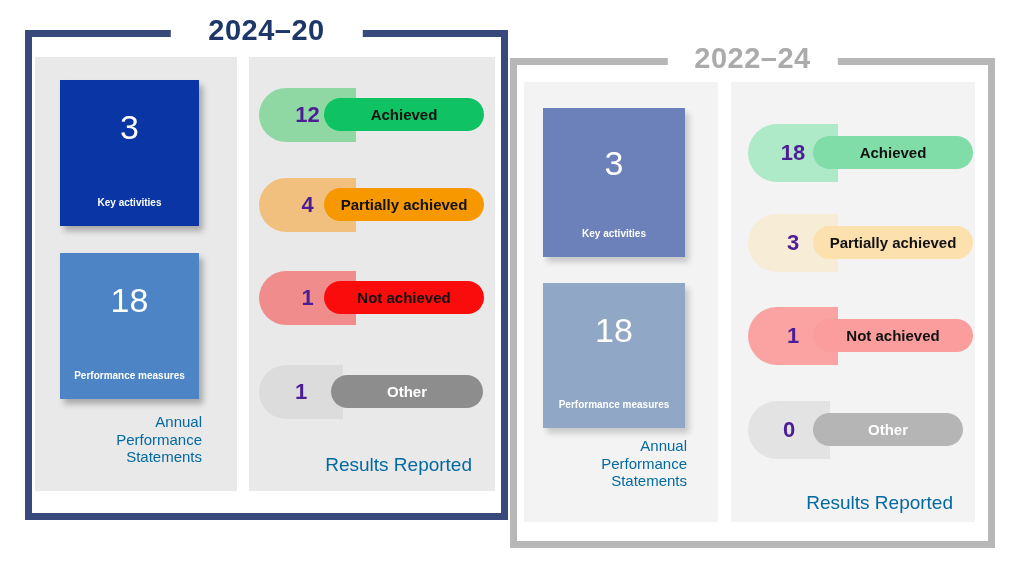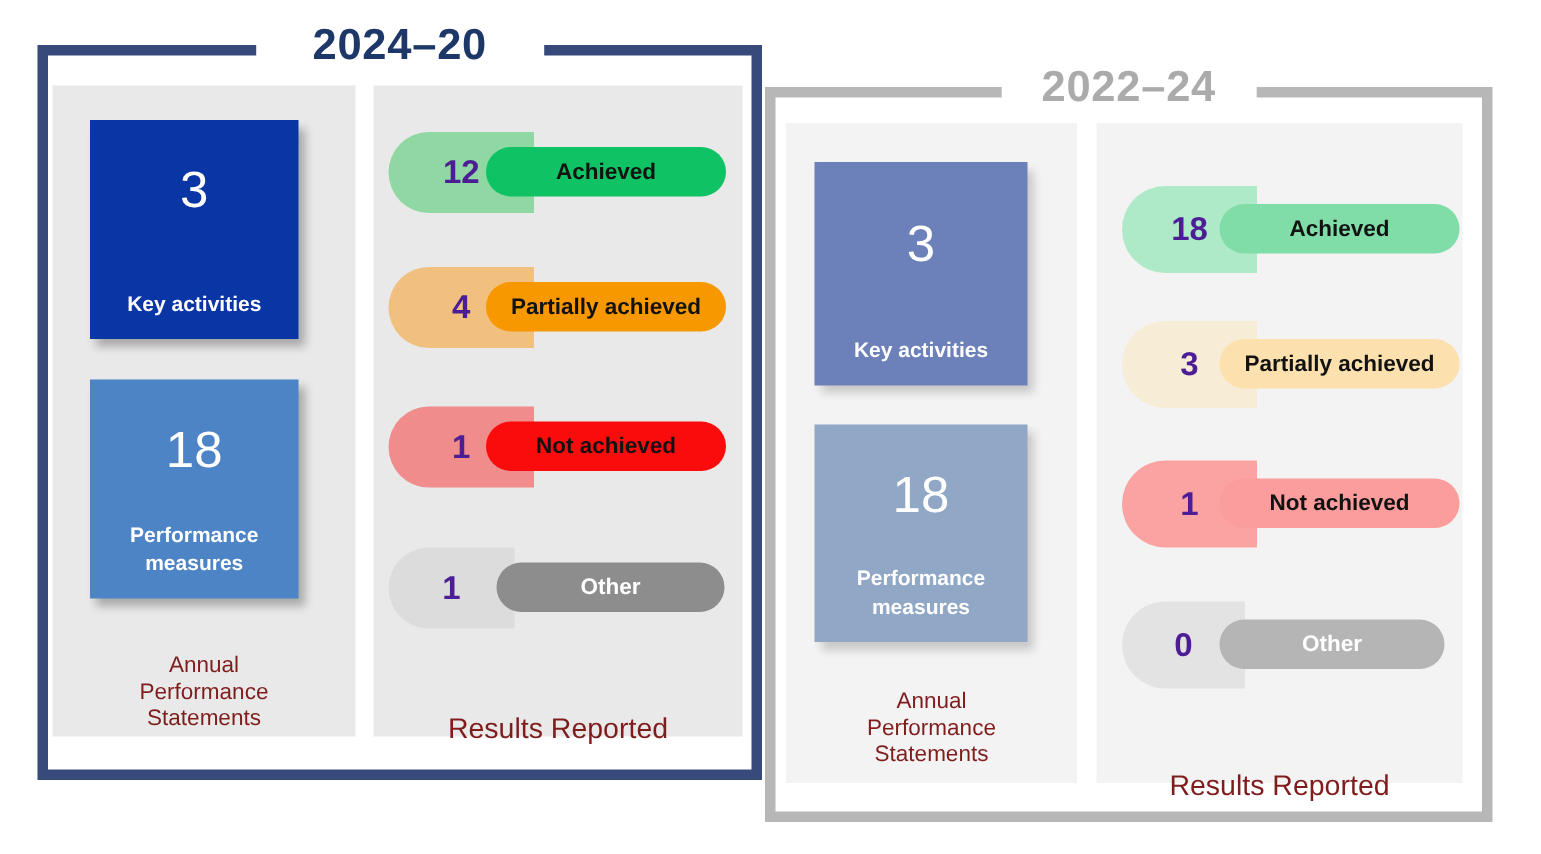--- a/index.html
+++ b/index.html
@@ -28,25 +28,25 @@
   .card{position:absolute;box-sizing:border-box;display:flex;flex-direction:column;
         align-items:center;justify-content:space-between;color:#ffffff;text-align:center;
         padding:30px 8px 14px;}
   .panel-1 .card{left:25px;width:139px;height:146px;box-shadow:4px 5px 6px rgba(0,0,0,.28);}
   .panel-1 .card-1{top:23px;}
   .panel-1 .card-2{top:196px;}
   .panel-2 .card{left:19px;width:142px;box-shadow:4px 5px 6px rgba(0,0,0,.18);}
   .panel-2 .card-1{top:26px;height:149px;padding-top:38px;}
   .panel-2 .card-2{top:201px;height:145px;}
   .card-value{font-size:34px;line-height:1;font-weight:400;}
-  .card-label{font-size:14px;font-weight:700;line-height:19px;max-width:125px;}
+  .card-label{font-size:10px;font-weight:700;line-height:19px;max-width:125px;}
 
   
-  .col-caption{position:absolute;left:50%;transform:translateX(-50%);text-align:center;
-               color:#7f1d1d;font-size:15px;line-height:17.5px;white-space:normal;margin-top:22px;}
+  .col-caption{position:absolute;left:50%;transform:translateX(-50%);text-align:right;
+               color:#0369a1;font-size:15px;line-height:17.5px;white-space:normal;}
   .caption-a{width:132px;}
   .panel-1 .caption-a{top:356px;}
   .panel-2 .caption-a{top:355px;}
   .caption-b{width:200px;font-size:19px;}
   .panel-1 .caption-b{top:399px;}
   .panel-2 .caption-b{top:412px;}
 
   
   .row{position:absolute;left:0;width:100%;}
   .panel-1 .row{height:54px;}

